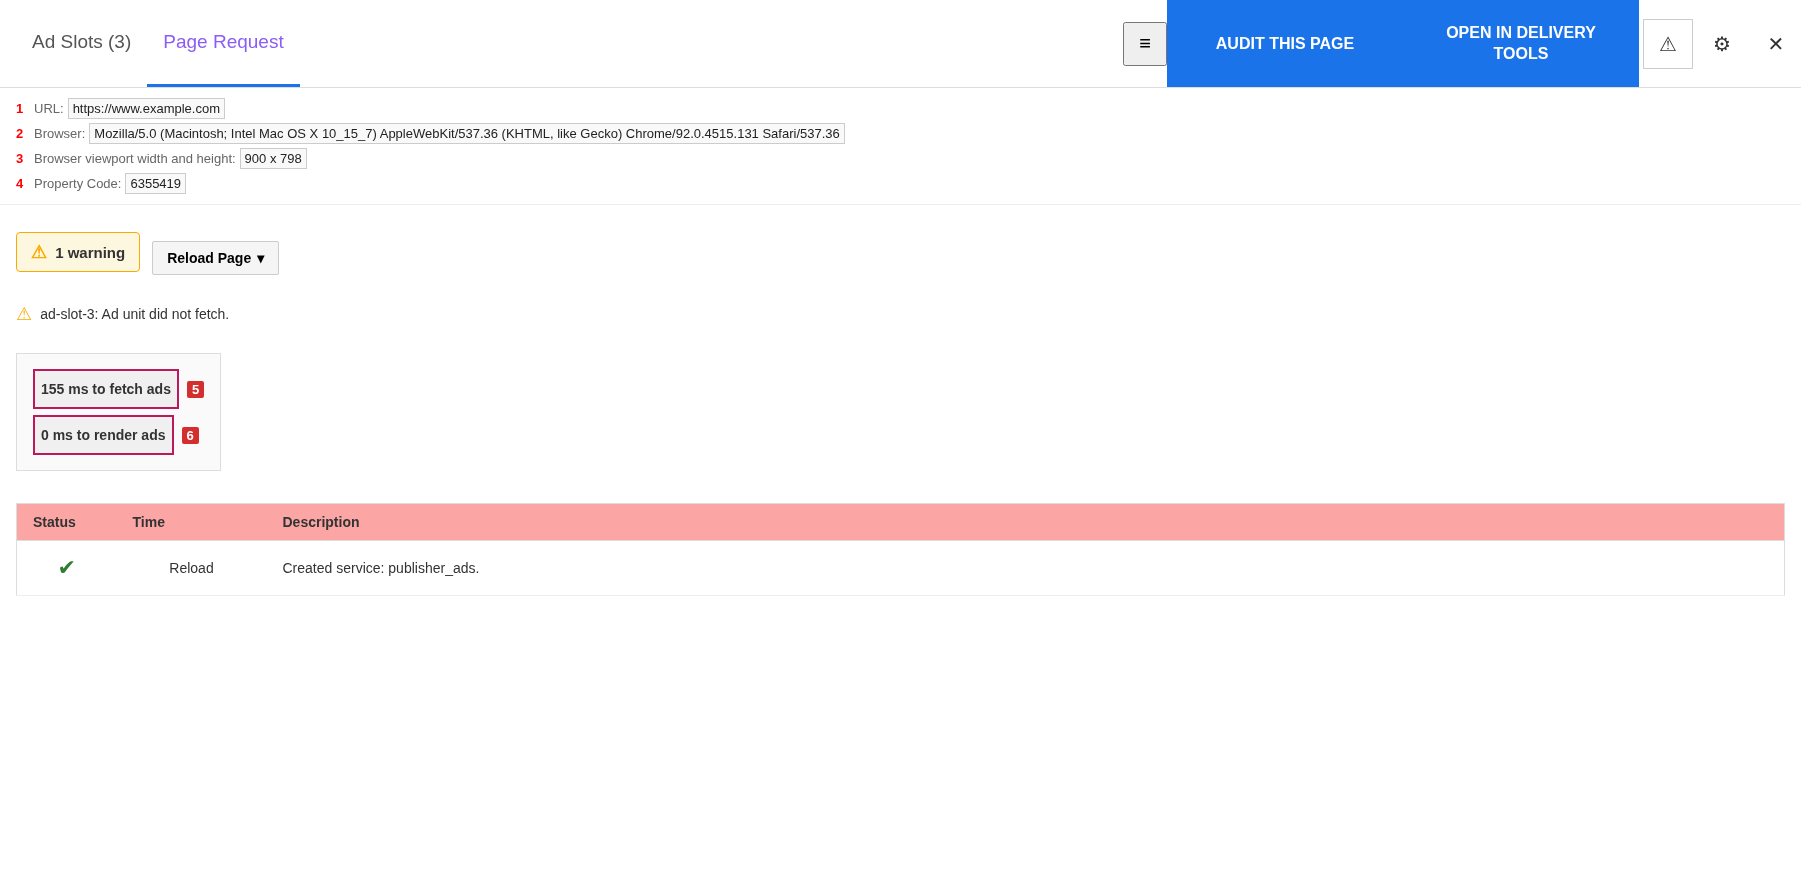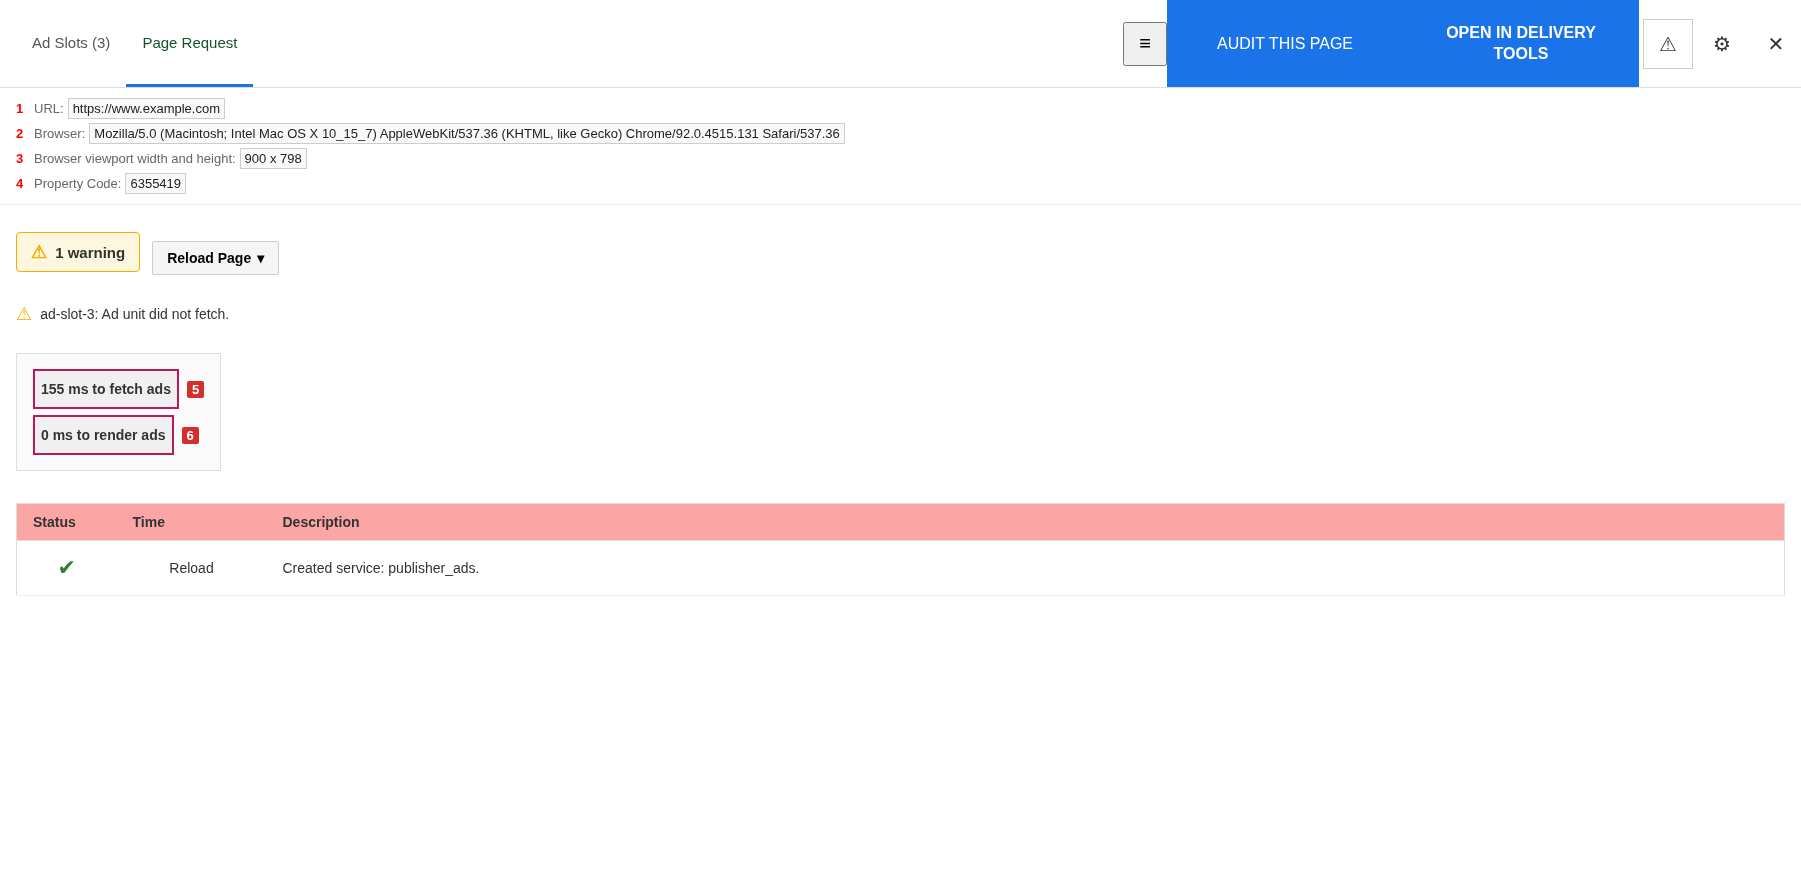--- a/index.html
+++ b/index.html
@@ -10,48 +10,48 @@
       display: flex;
       align-items: center;
       border-bottom: 1px solid #ddd;
       height: 88px;
       padding: 0 0 0 16px;
       position: relative;
     }
     .tab {
       padding: 8px 16px;
       cursor: pointer;
-      font-size: 15px;
+      font-size: 19px;
       color: #555;
       border-bottom: 3px solid transparent;
       height: 100%;
       display: flex;
       align-items: center;
     }
     .tab.active {
-      color: #14532d;
+      color: #8b5cf6;
       border-bottom: 3px solid #1a73e8;
     }
     .header-spacer { flex: 1; }
     .hamburger-btn {
       width: 44px;
       height: 44px;
       display: flex;
       align-items: center;
       justify-content: center;
       cursor: pointer;
       font-size: 20px;
     }
     .audit-btn {
       background: #1a73e8;
       color: #fff;
       border: none;
       padding: 10px 24px;
       font-size: 16px;
-      font-weight: normal;
+      font-weight: bold;
       cursor: pointer;
       height: 100%;
       min-width: 236px;
     }
     .delivery-btn {
       background: #1a73e8;
       color: #fff;
       border: none;
       padding: 14px 24px;
       font-size: 16px;

